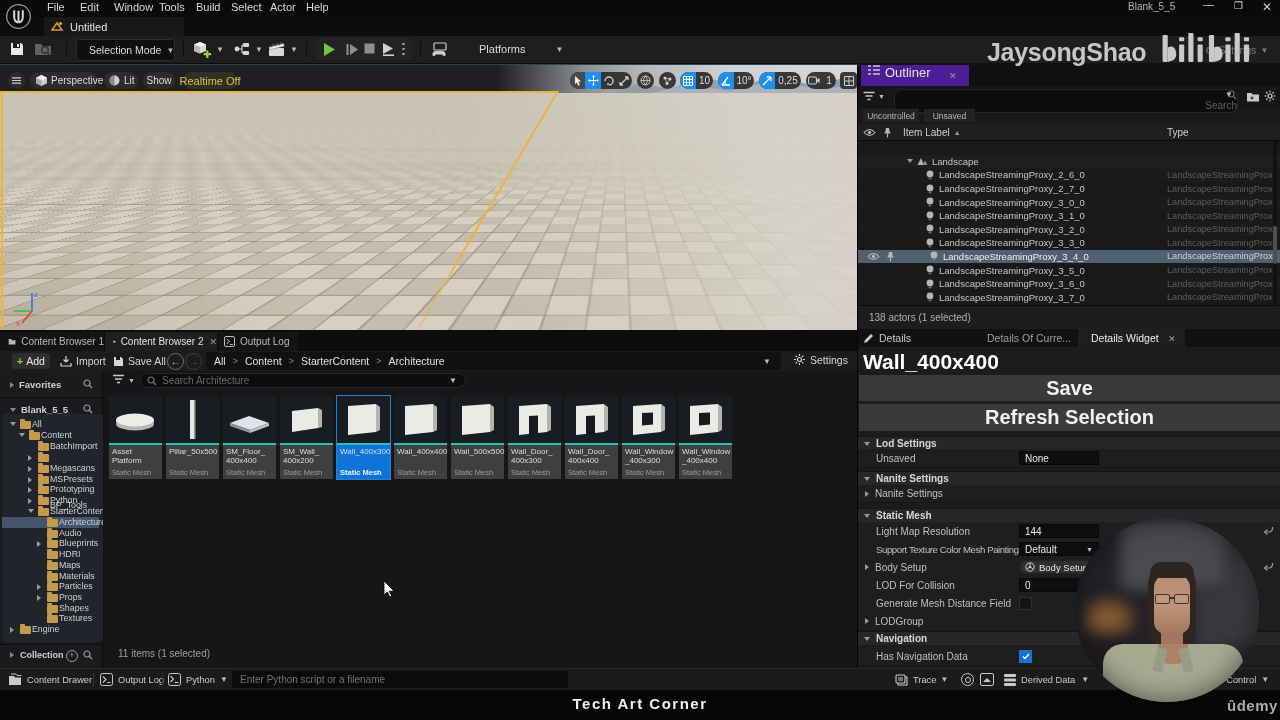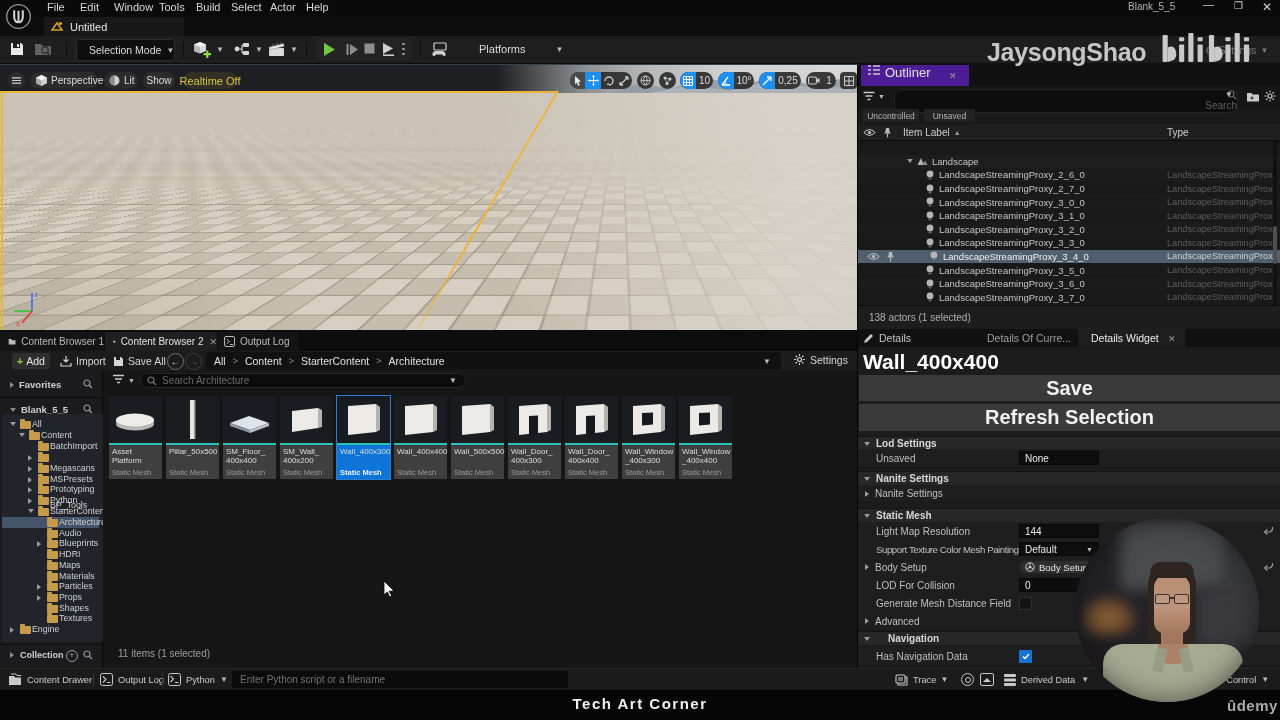--- a/index.html
+++ b/index.html
@@ -913,25 +913,25 @@
     <div class="drow" style="top:247px;height:18px;">
           <span style="margin-left:18px;">LOD For Collision</span>
           <span class="dinput" style="width:80px;">0</span>
         </div>
     <div class="drow" style="top:265px;height:18px;">
           <span style="margin-left:18px;">Generate Mesh Distance Field</span>
           <span style="position:absolute;left:161px;width:11px;height:11px;background:#141414;border:1px solid #2e2e2e;"></span>
         </div>
     <div class="drow" style="top:283px;height:18px;">
           <span style="margin-left:7px;width:0;height:0;border-left:4px solid #9a9a9a;border-top:3.5px solid transparent;border-bottom:3.5px solid transparent;"></span>
-          <span style="margin-left:6px;">Advanced</span>
+          <span style="margin-left:6px;">LODGroup</span>
         </div>
     <div class="dhdr" style="top:302px;">
           <span style="margin-left:6px;width:0;height:0;border-top:4px solid #9a9a9a;border-left:3.5px solid transparent;border-right:3.5px solid transparent;"></span>
-          <span style="margin-left:18px;">Navigation</span>
+          <span style="margin-left:6px;">Navigation</span>
         </div>
     <div class="drow" style="top:318px;height:18px;">
           <span style="margin-left:18px;">Has Navigation Data</span>
           <span style="position:absolute;left:161px;width:11px;height:11px;background:#1673d1;border:1px solid #1673d1;display:flex;align-items:center;justify-content:center;">
             <svg width="8" height="7" viewBox="0 0 8 7">
               <path d="M1 3.5 L3 5.5 L7 1" stroke="#fff" stroke-width="1.4" fill="none"></path>
             </svg>
           </span>
         </div>
 </div>

